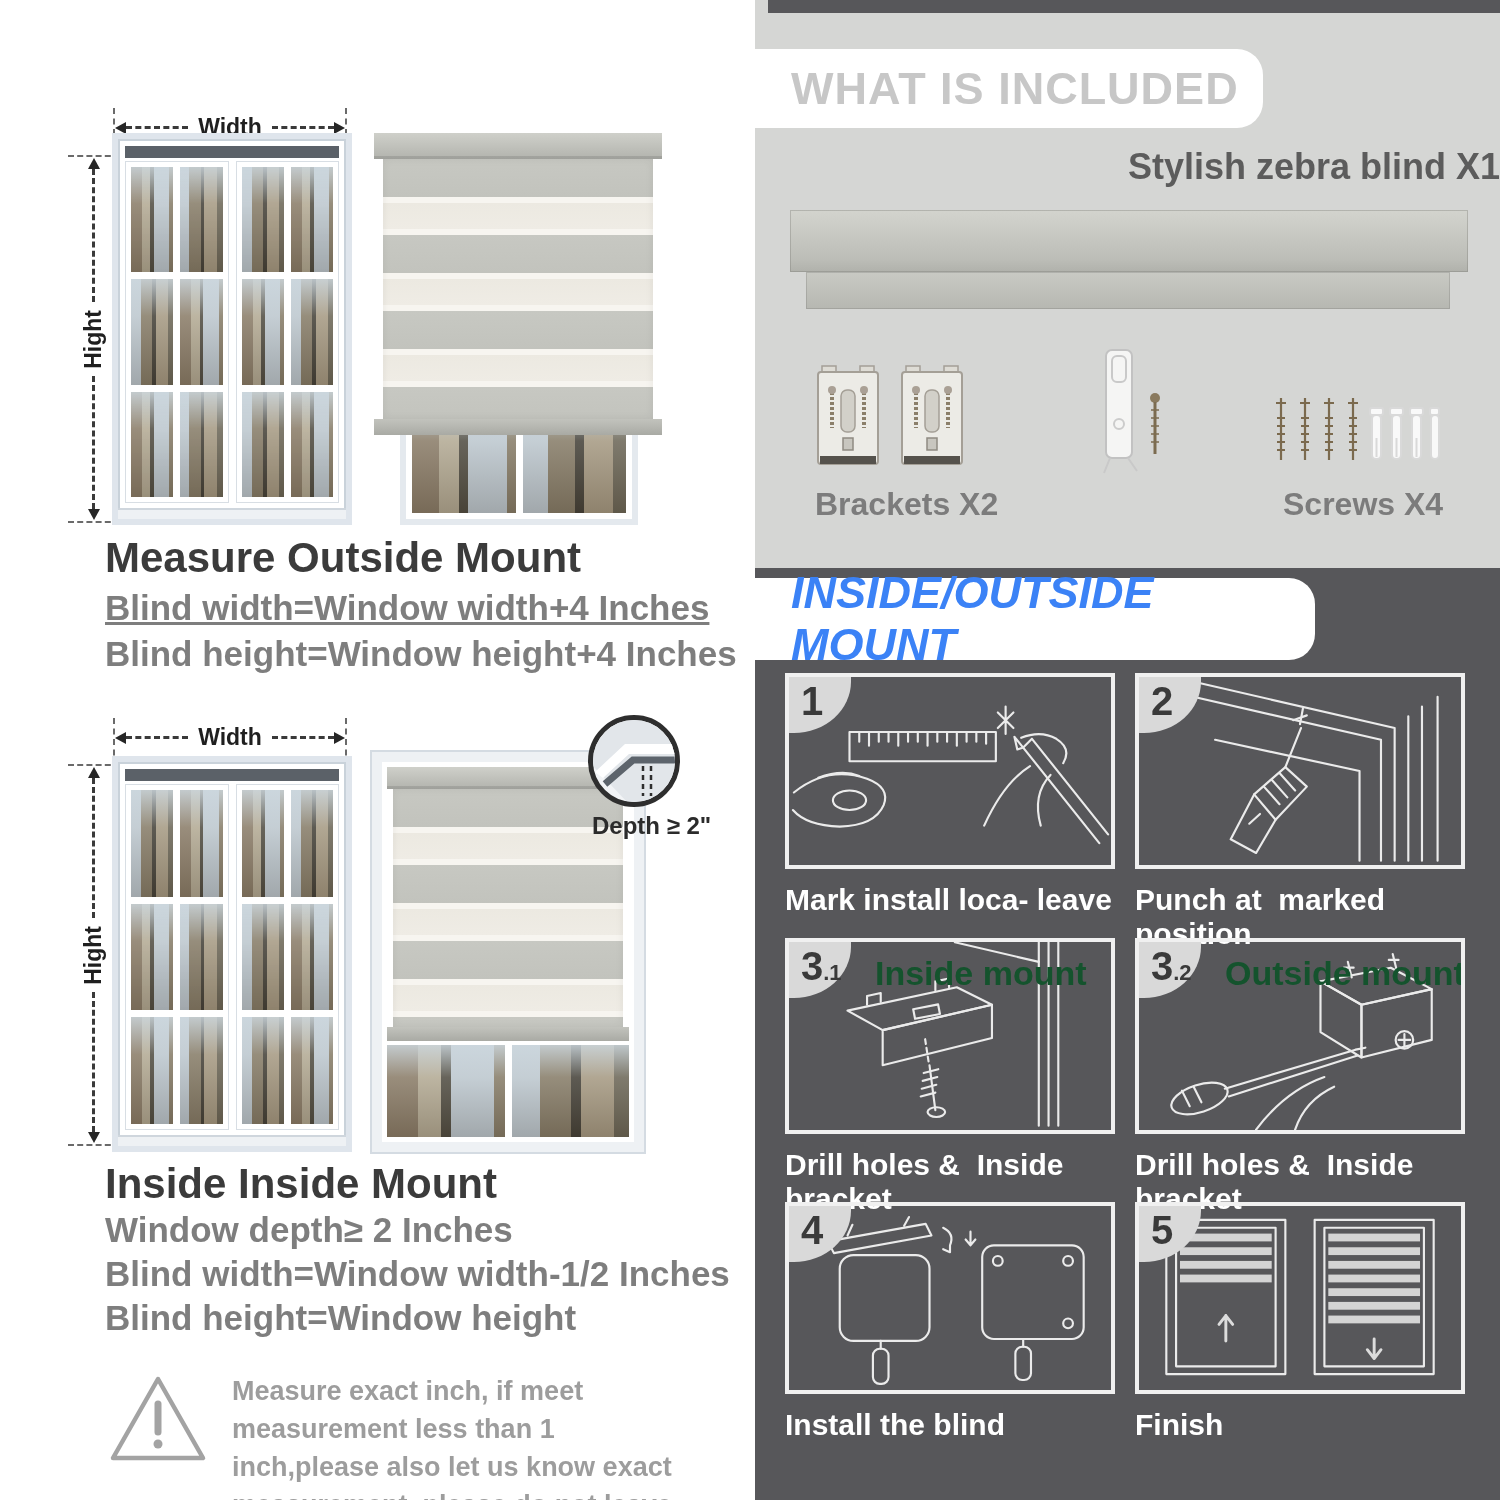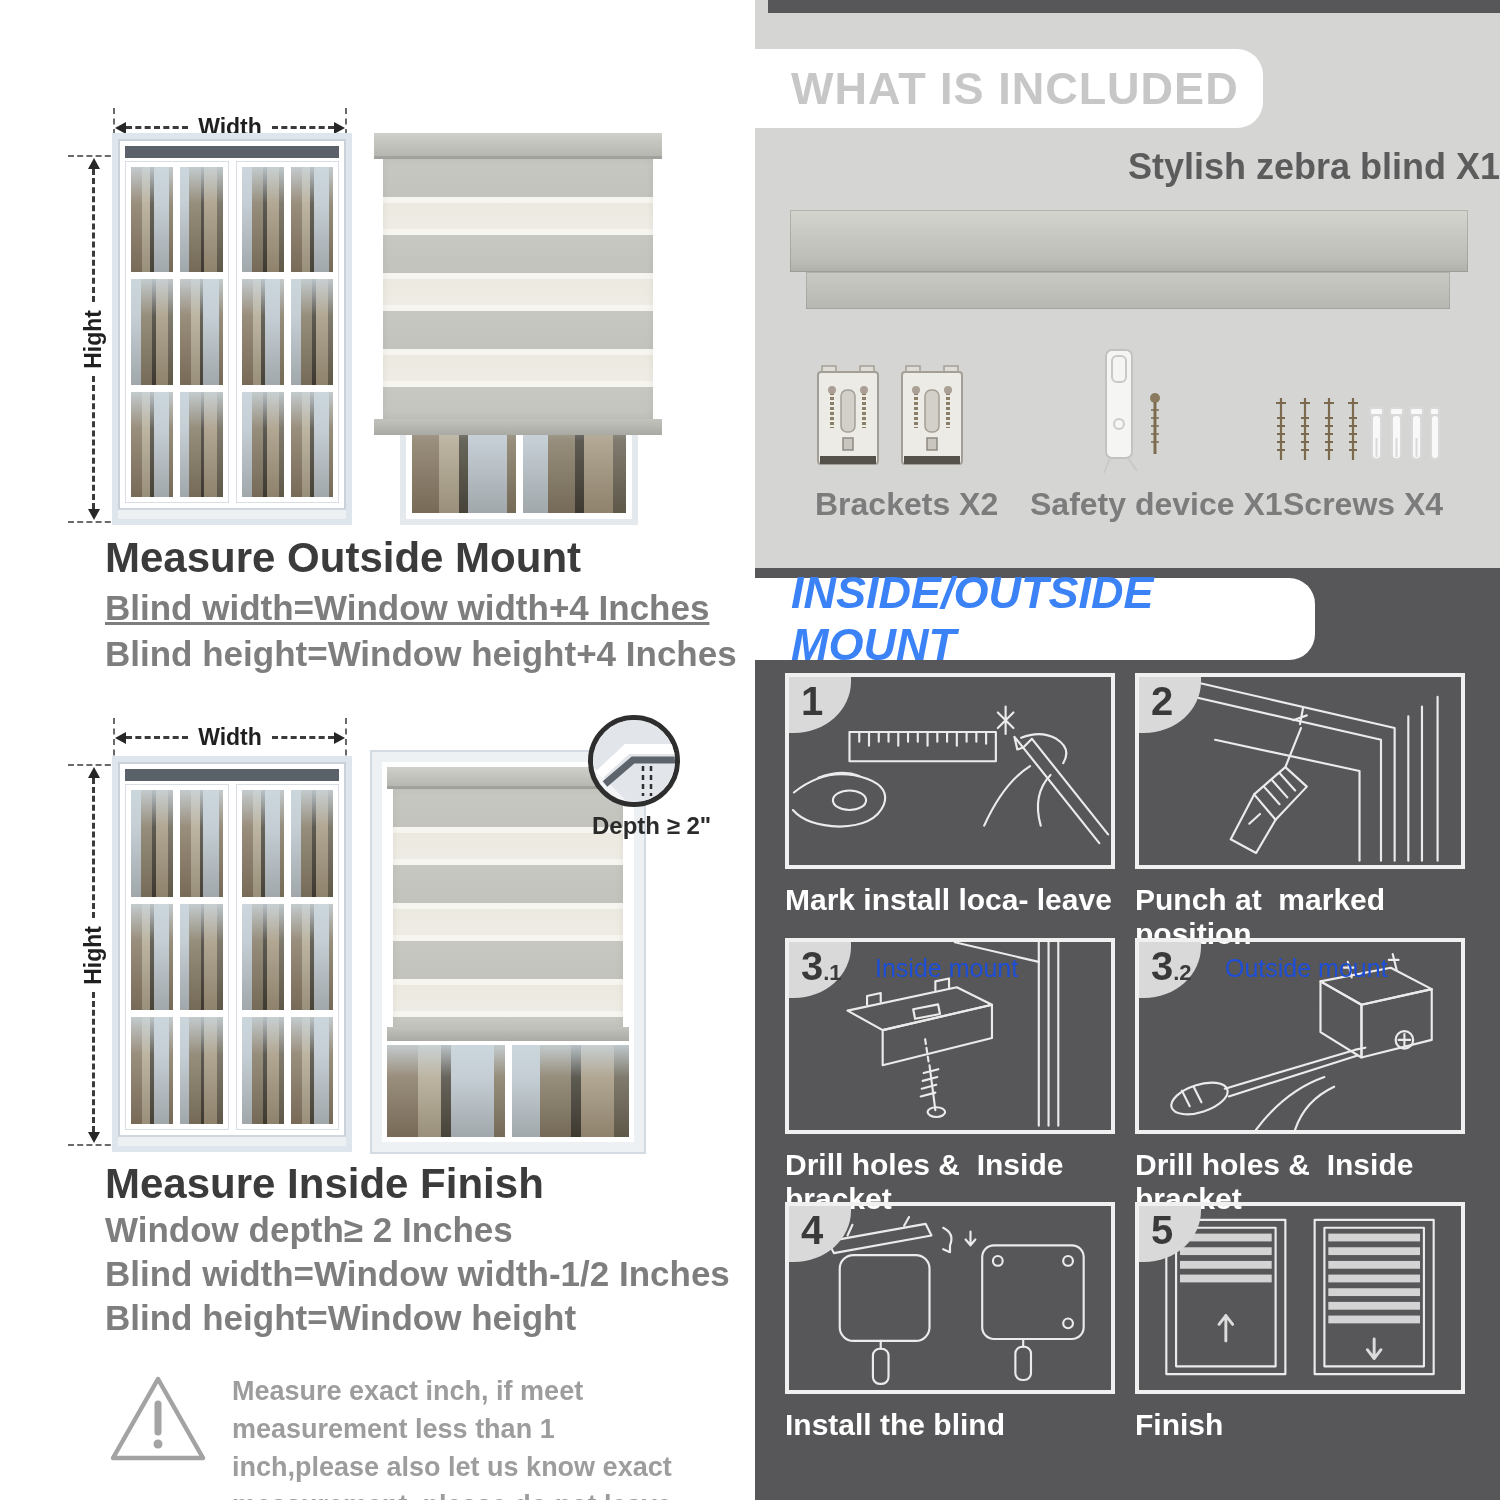--- a/index.html
+++ b/index.html
@@ -74,21 +74,21 @@
   .headrail-bottom{background:linear-gradient(180deg,#c9cac4,#b6b7b1);box-shadow:inset 0 0 0 1px rgba(120,120,115,0.3);}
   .mount-title{font-weight:700;font-size:45px;color:#3b82f6;letter-spacing:0;font-style:italic;}
 
   
   .step{position:absolute;width:330px;}
   .step-box{position:relative;width:330px;border:4px solid #f0f0f0;box-sizing:border-box;overflow:hidden;}
   .step-badge{position:absolute;left:0;top:0;width:62px;height:56px;background:#d9d9d9;
     border-radius:0 0 92% 0;display:flex;align-items:flex-start;padding:2px 0 0 12px;box-sizing:border-box;z-index:2;}
   .step-badge .n{font-weight:700;font-size:40px;color:#3a3a3a;line-height:44px;}
   .step-badge .sub{font-weight:700;font-size:22px;color:#3a3a3a;line-height:58px;}
-  .step-title{position:absolute;left:86px;top:12px;font-weight:400;font-size:25px;color:#1d4ed8;z-index:2;white-space:nowrap;}
+  .step-title{position:absolute;left:86px;top:12px;font-weight:700;font-size:34px;color:#14532d;z-index:2;white-space:nowrap;}
   .step-caption{margin-top:14px;font-weight:700;font-size:30px;color:#fff;white-space:pre-wrap;}
   .lineart{display:block;}
 </style>
 </head>
 <body>
 
 <div class="canvas">
 
 
   <div class="abs" style="left:0;top:100px;width:735px;height:430px;">
@@ -208,21 +208,21 @@
         <polygon points="0,0 82,0 82,82 34,82 0,46" fill="#e2e6ea"></polygon>
         <polygon points="10,58 36,34 82,34 82,24 32,24 2,52" fill="#ffffff"></polygon>
         <path d="M12 64 L40 40 L82 40" fill="none" stroke="#5d646c" stroke-width="7"></path>
         <path d="M50 46 v30" stroke="#2e2e2e" stroke-width="2.5" stroke-dasharray="5 4" fill="none"></path>
         <path d="M58 46 v30" stroke="#2e2e2e" stroke-width="2.5" stroke-dasharray="5 4" fill="none"></path>
       </svg>
     </div>
     <div class="abs depth-label" style="left:592px;top:100px;">Depth ≥ 2"</div>
   </div>
 
-  <div class="abs h-dark" style="left:105px;top:1160px;">Measure Inside Finish</div>
+  <div class="abs h-dark" style="left:105px;top:1160px;">Inside Inside Mount</div>
   <div class="abs formula" style="left:105px;top:1210px;">Window depth≥ 2 Inches</div>
   <div class="abs formula" style="left:105px;top:1254px;">Blind width=Window width-1/2 Inches</div>
   <div class="abs formula" style="left:105px;top:1298px;">Blind height=Window height</div>
 
   <div class="abs" style="left:108px;top:1372px;width:100px;height:92px;">
     <svg class="lineart" width="100" height="92" viewBox="0 0 100 92">
       <path d="M50 7 L95 86 L5 86 Z" fill="none" stroke="#a3a3a3" stroke-width="4.5" stroke-linejoin="round"></path>
       <line x1="50" y1="32" x2="50" y2="60" stroke="#a3a3a3" stroke-width="7" stroke-linecap="round"></line>
       <circle cx="50" cy="72" r="4.5" fill="#a3a3a3"></circle>
     </svg>
@@ -303,21 +303,20 @@
         <rect x="142" y="12" width="13" height="7" rx="2"></rect>
           <rect x="144" y="19" width="9" height="44" rx="4"></rect>
           <line x1="148.5" y1="42" x2="148.5" y2="61"></line>
         <rect x="162" y="12" width="9" height="7" rx="2"></rect>
           <rect x="163" y="19" width="8" height="44" rx="4"></rect>
       </g>
     </svg>
   </div>
 
   <div class="abs comp-label" style="left:815px;top:486px;">Brackets X2</div>
-  <div class="abs comp-label" style="left:1030px;top:486px;">Safety device X1</div>
   <div class="abs comp-label" style="left:1283px;top:486px;">Screws X4</div>
 
   <div class="abs panel-dark" style="left:755px;top:568px;width:745px;height:932px;"></div>
   <div class="abs banner-white" style="left:755px;top:578px;width:560px;height:82px;">
     <span class="mount-title">INSIDE/OUTSIDE MOUNT</span>
   </div>
 
   <div class="step" style="left:785px;top:673px;">
     <div class="step-box" style="height:196px;">
       <div class="step-badge">

